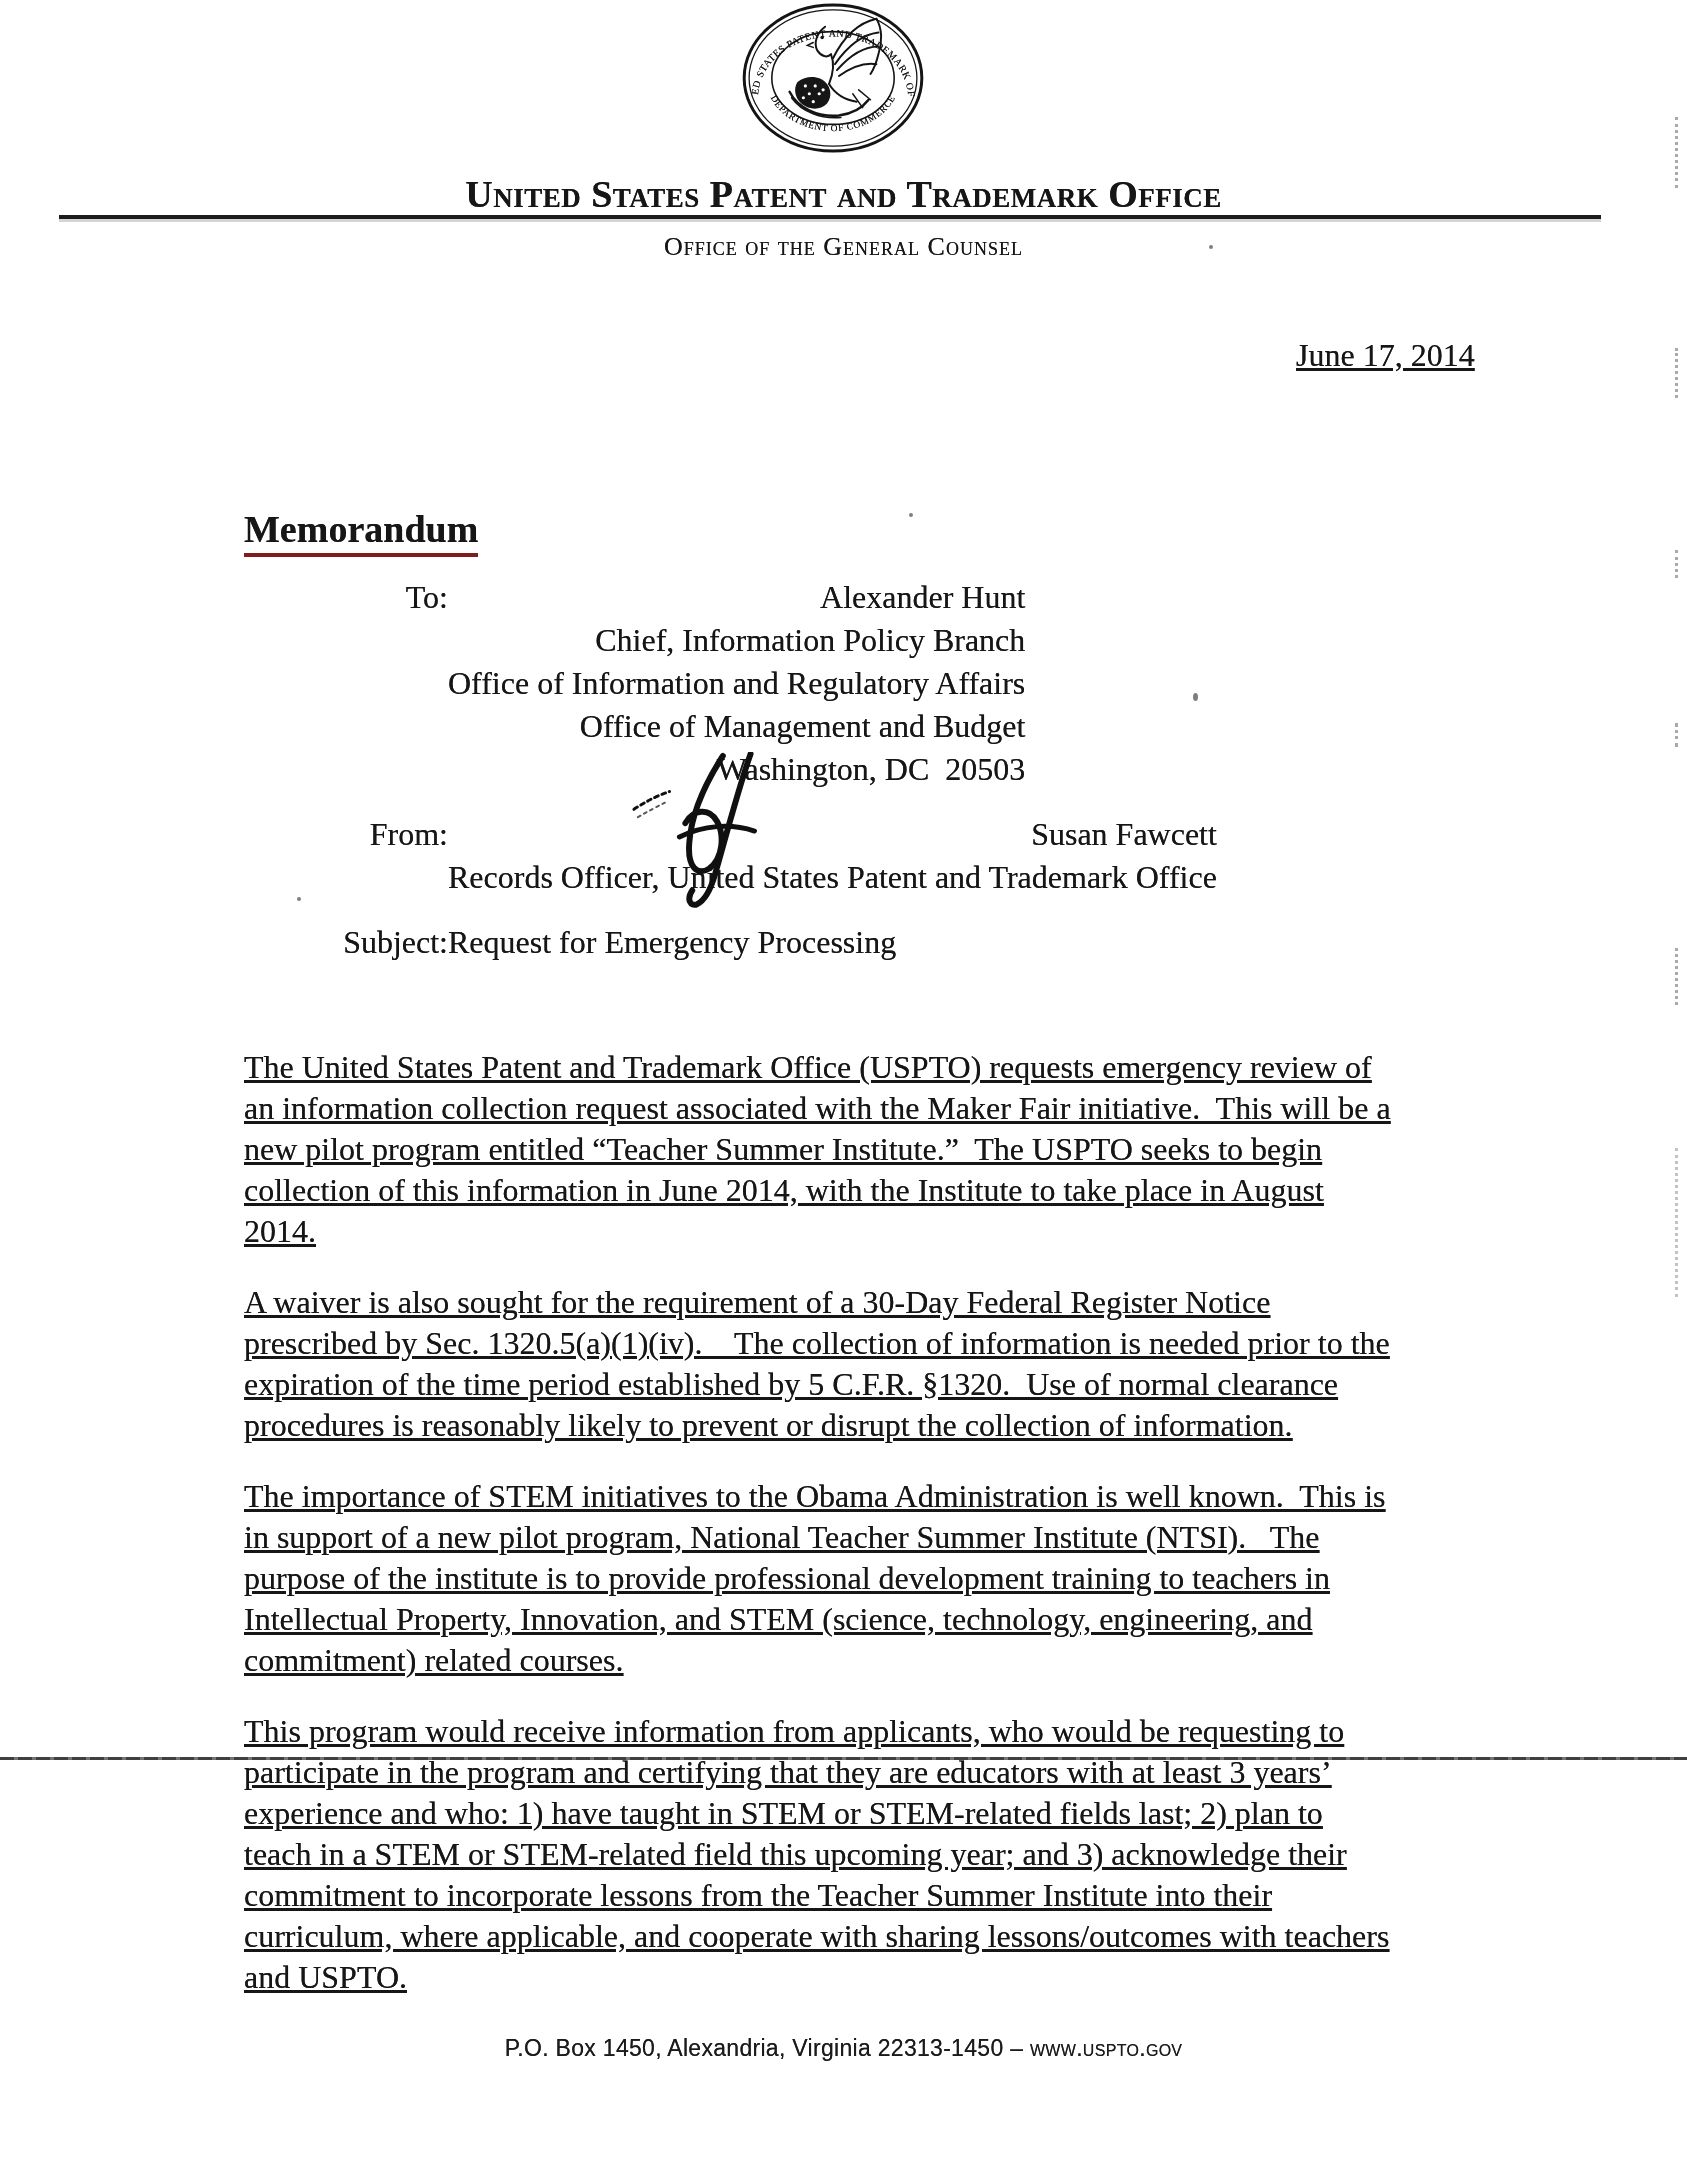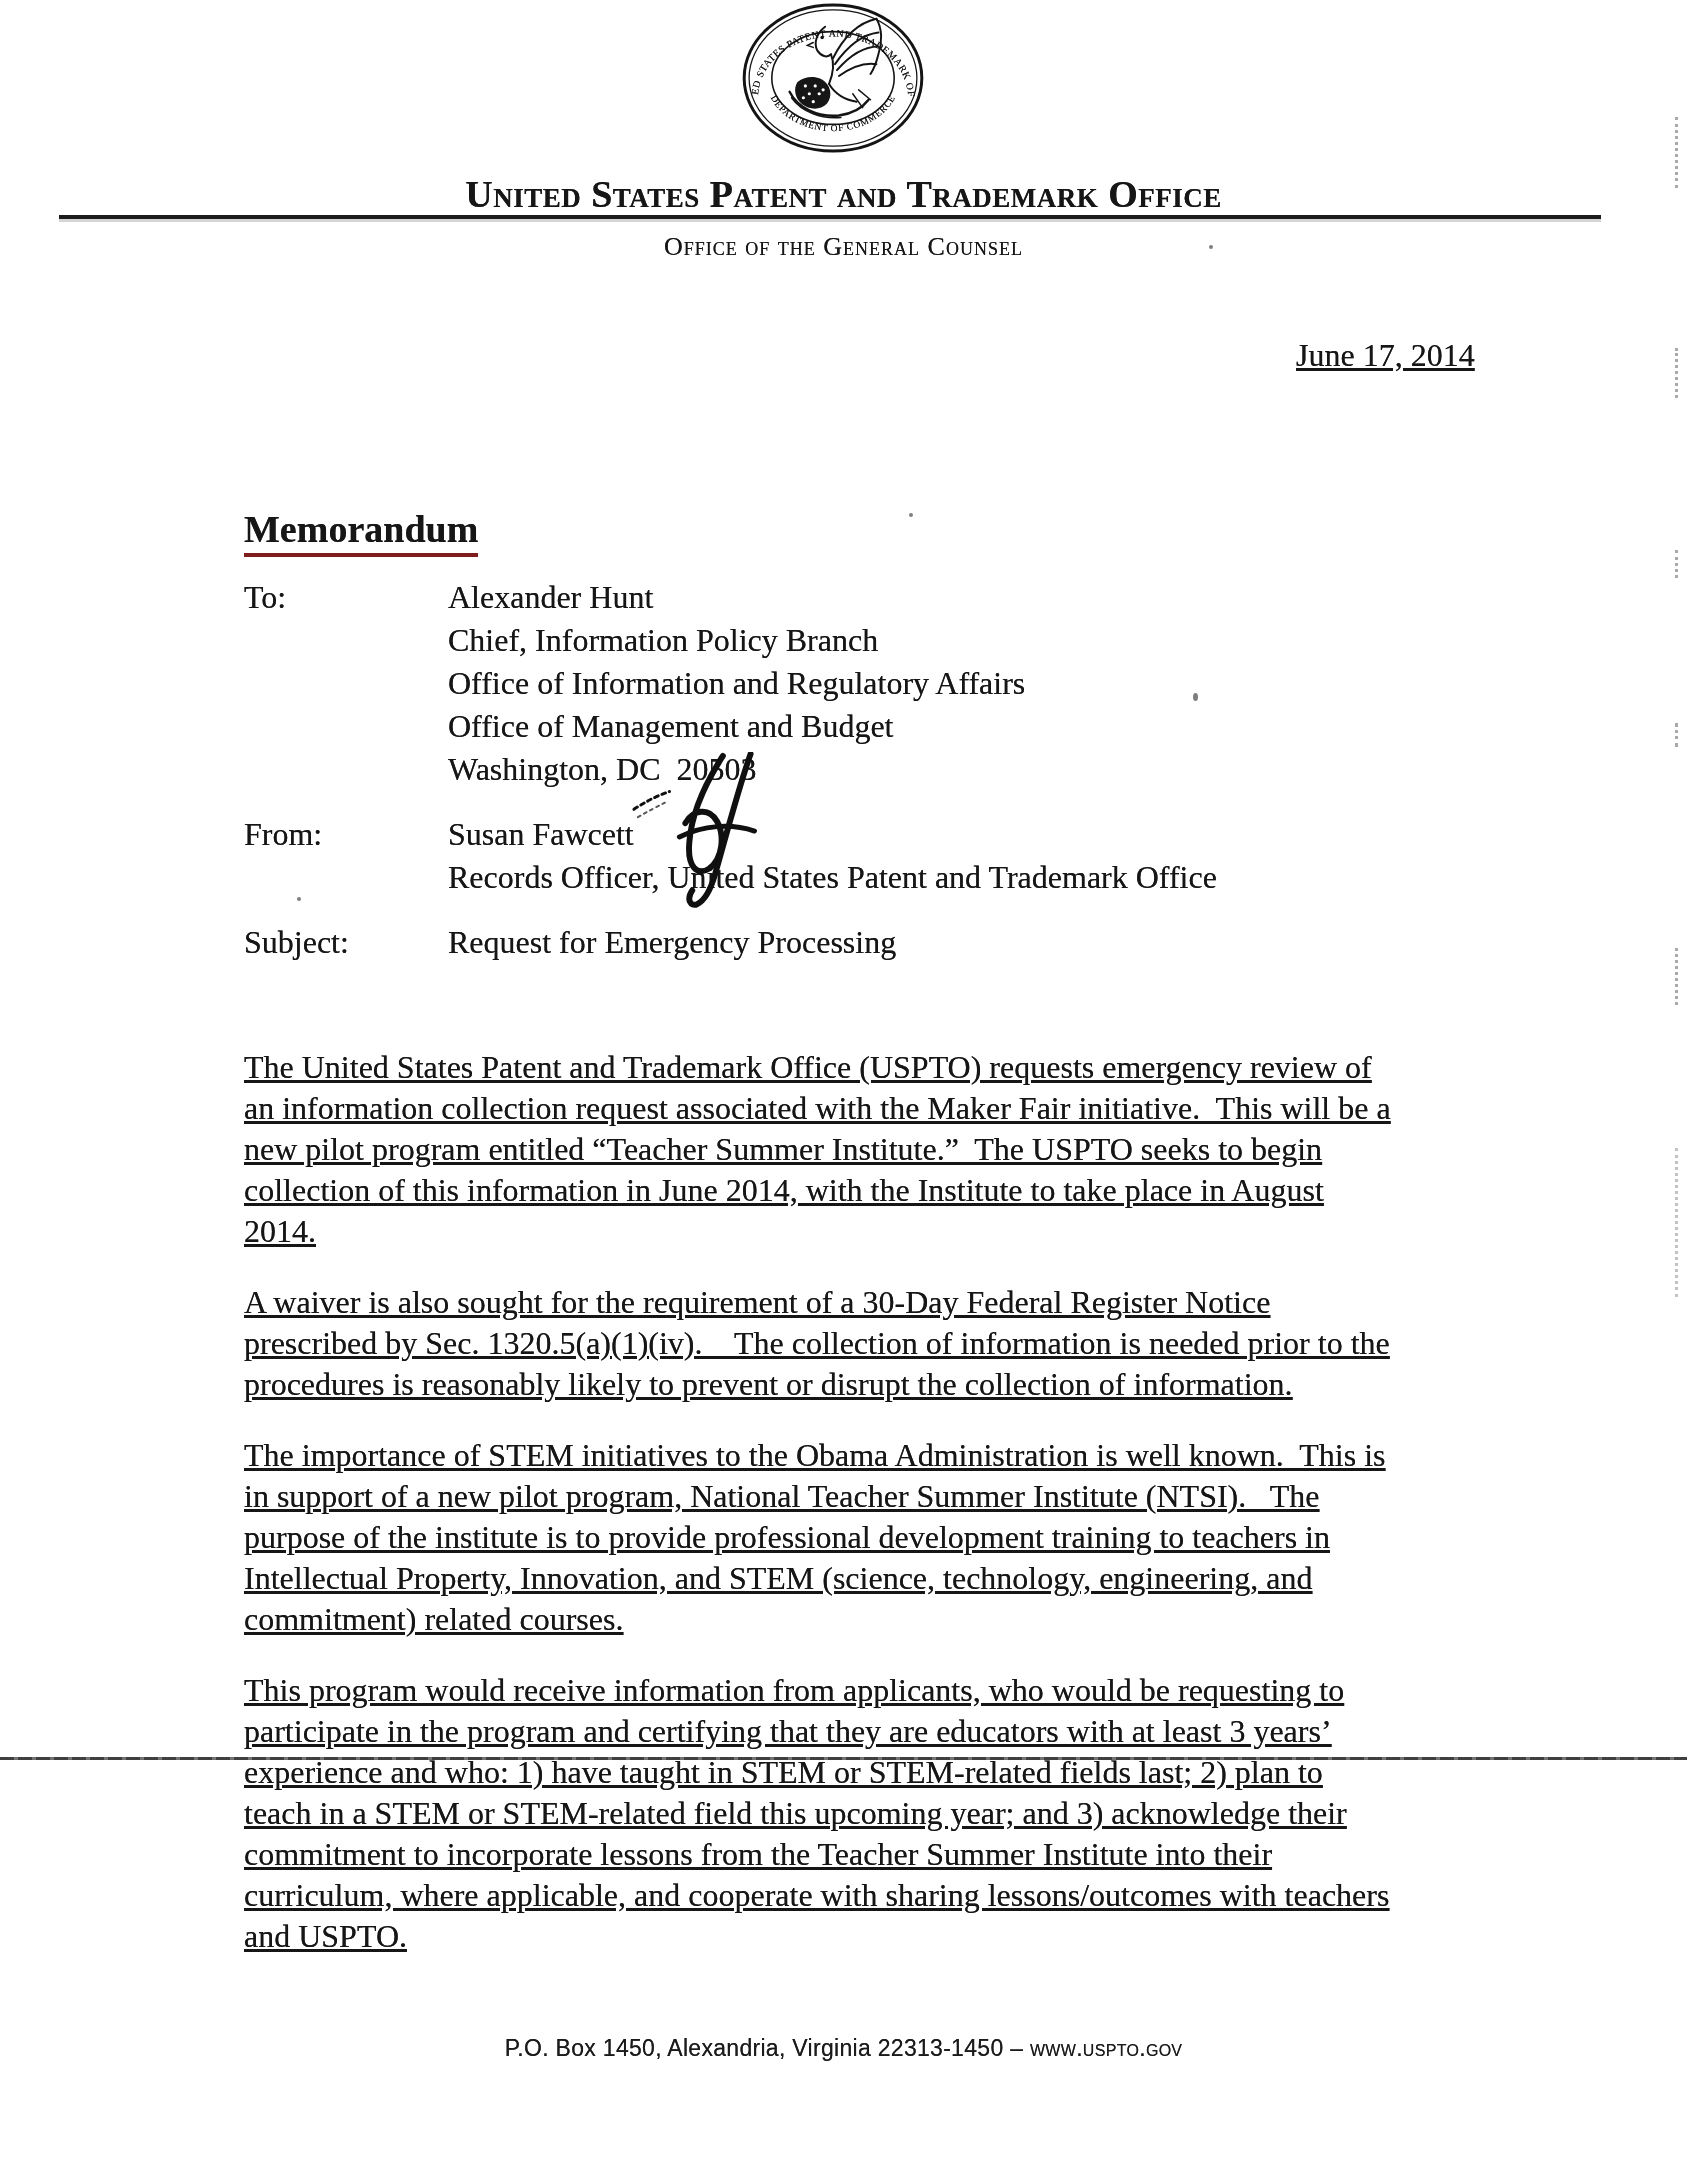--- a/index.html
+++ b/index.html
@@ -28,21 +28,21 @@
     text-align:center;font-size:26px;font-variant:small-caps;letter-spacing:1px;
   }
   .date{position:absolute;top:337px;left:1296px;font-size:32px;text-decoration:underline;}
   
   .memo-heading{
     position:absolute;top:507px;left:244px;
     font-size:38px;font-weight:bold;
     border-bottom:4px solid #7f1d1d;padding-bottom:2px;
   }
   .meta{position:absolute;left:244px;top:576px;font-size:32px;line-height:43px;}
-  .meta-row{display:flex;margin-bottom:22px;}
+  .meta-row{display:flex;margin-bottom:22px;text-align:right;}
   .meta-label{width:204px;flex:none;}
   .line{white-space:pre;}
   .body{position:absolute;left:244px;top:1047px;font-size:32px;line-height:41px;}
   .para{margin-bottom:30px;text-decoration:underline;}
   
   .signature{position:absolute;left:628px;top:752px;width:170px;height:168px;}
   
   .footer{
     position:absolute;top:2035px;left:0;width:100%;text-align:center;
     font-family:"Liberation Sans", sans-serif;font-size:23px;color:#1b1b1b;
@@ -149,20 +149,21 @@
     <div class="para">
         <div class="line">The United States Patent and Trademark Office (USPTO) requests emergency review of</div>
         <div class="line">an information collection request associated with the Maker Fair initiative.  This will be a</div>
         <div class="line">new pilot program entitled “Teacher Summer Institute.”  The USPTO seeks to begin</div>
         <div class="line">collection of this information in June 2014, with the Institute to take place in August</div>
         <div class="line">2014.</div>
       </div>
     <div class="para">
         <div class="line">A waiver is also sought for the requirement of a 30-Day Federal Register Notice</div>
         <div class="line">prescribed by Sec. 1320.5(a)(1)(iv).    The collection of information is needed prior to the</div>
+        <div class="line">expiration of the time period established by 5 C.F.R. §1320.  Use of normal clearance</div>
         <div class="line">procedures is reasonably likely to prevent or disrupt the collection of information.</div>
       </div>
     <div class="para">
         <div class="line">The importance of STEM initiatives to the Obama Administration is well known.  This is</div>
         <div class="line">in support of a new pilot program, National Teacher Summer Institute (NTSI).   The</div>
         <div class="line">purpose of the institute is to provide professional development training to teachers in</div>
         <div class="line">Intellectual Property, Innovation, and STEM (science, technology, engineering, and</div>
         <div class="line">commitment) related courses.</div>
       </div>
     <div class="para">

